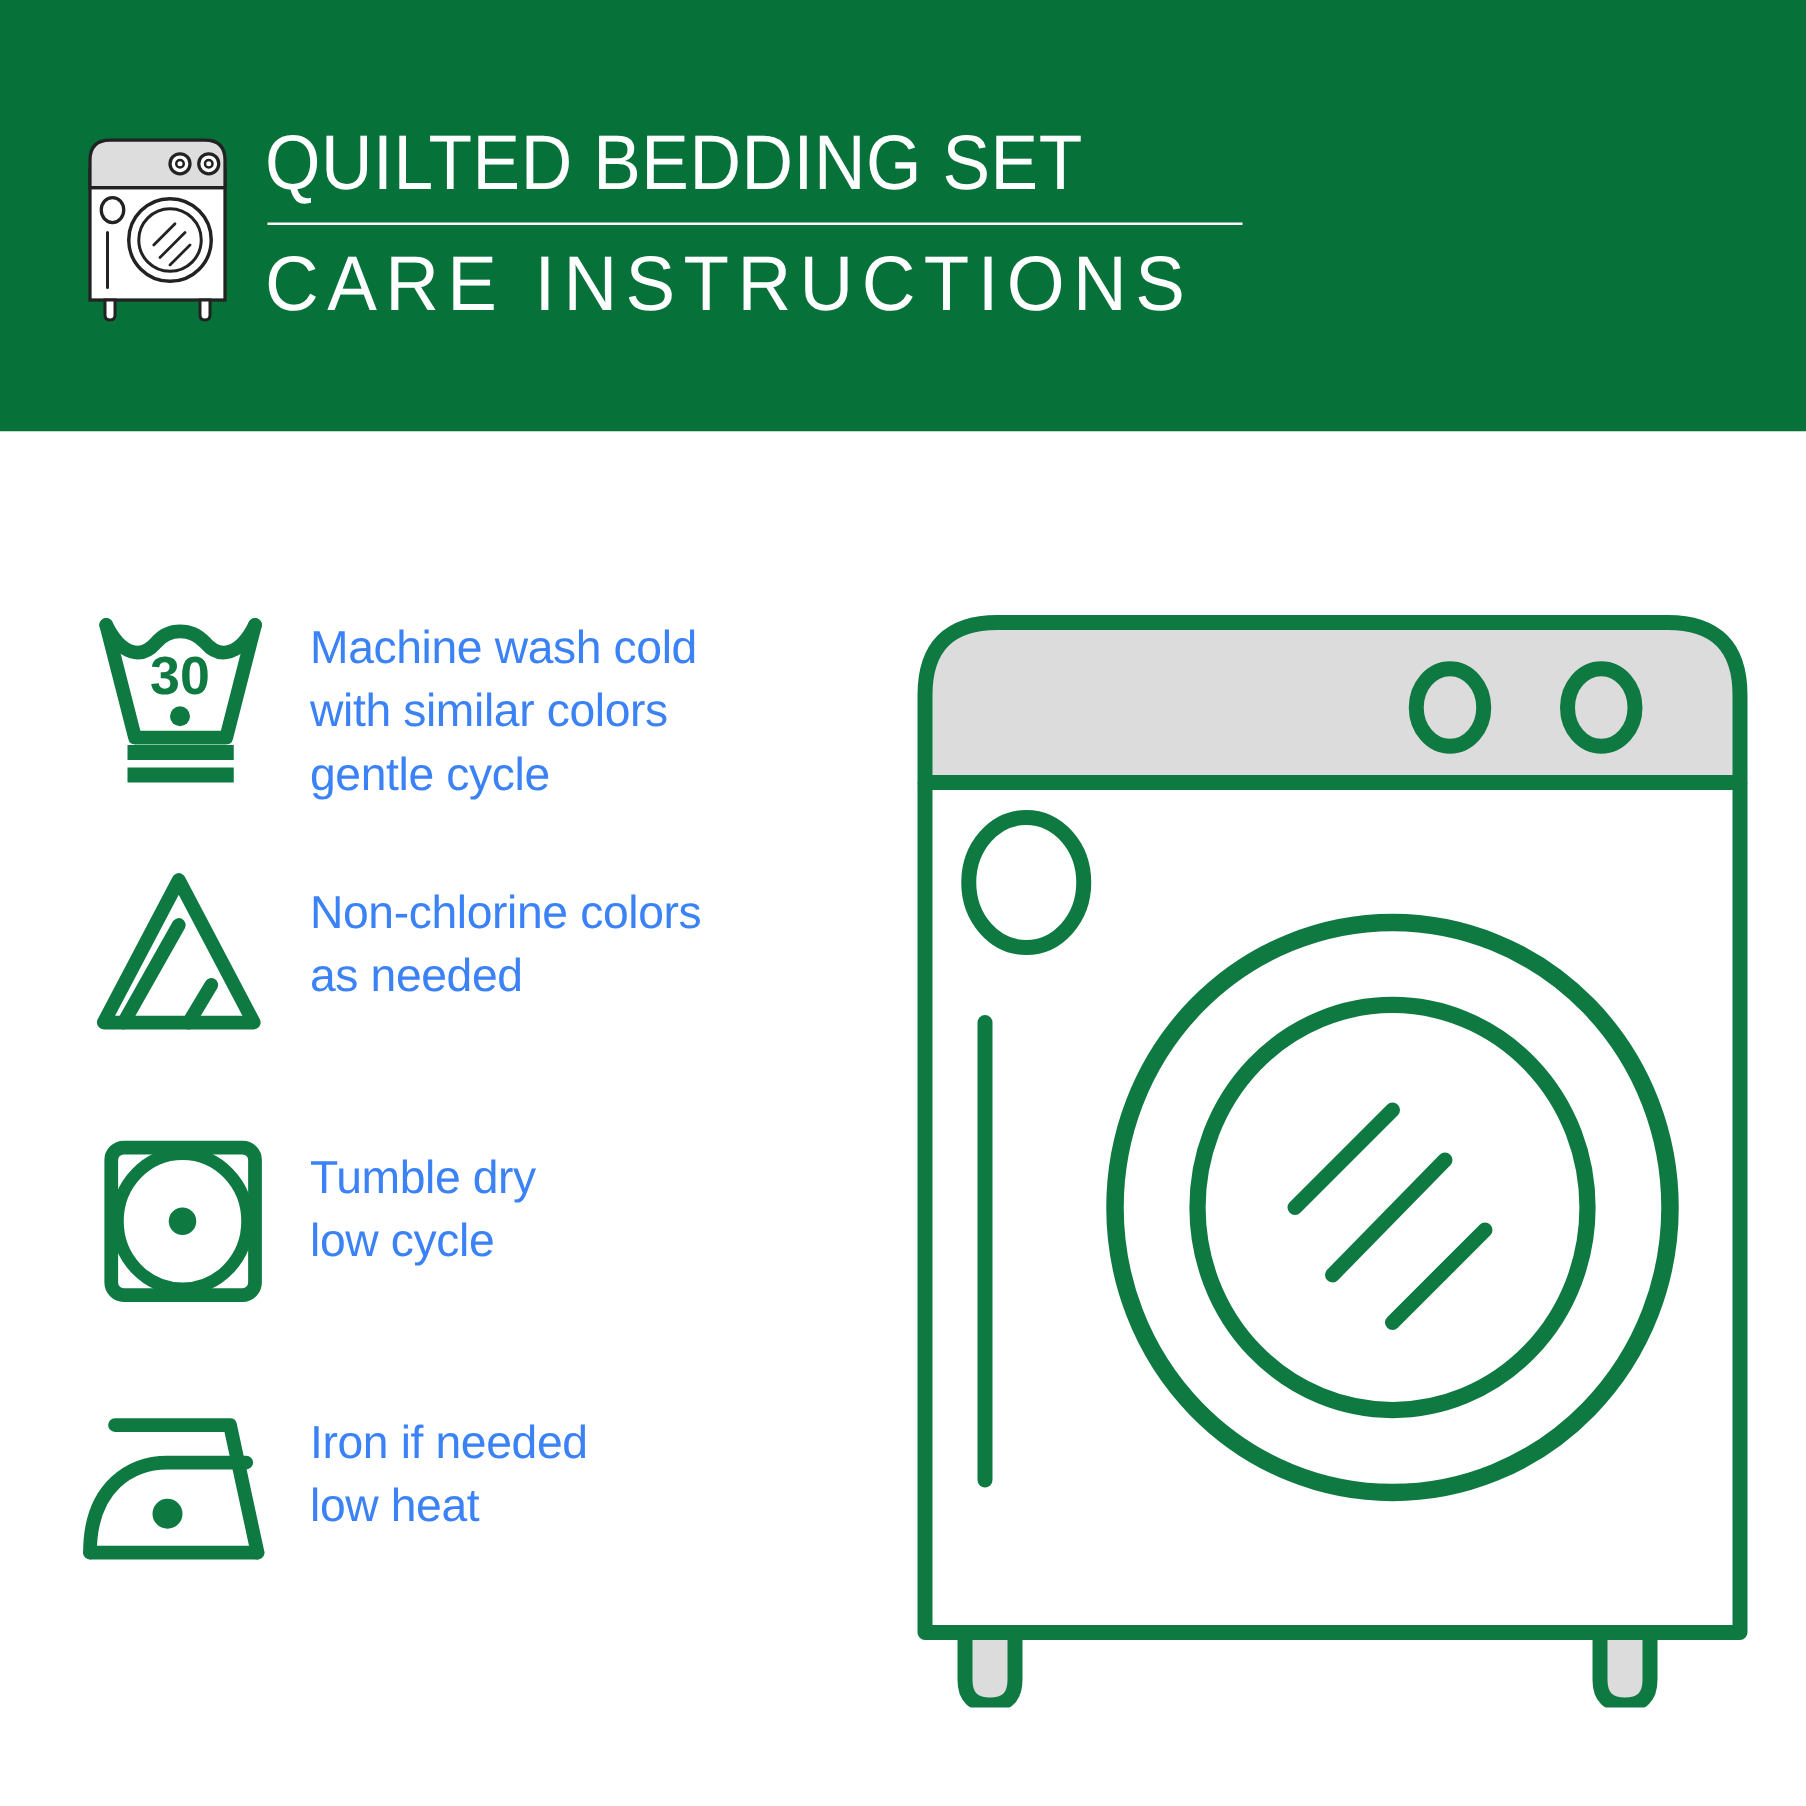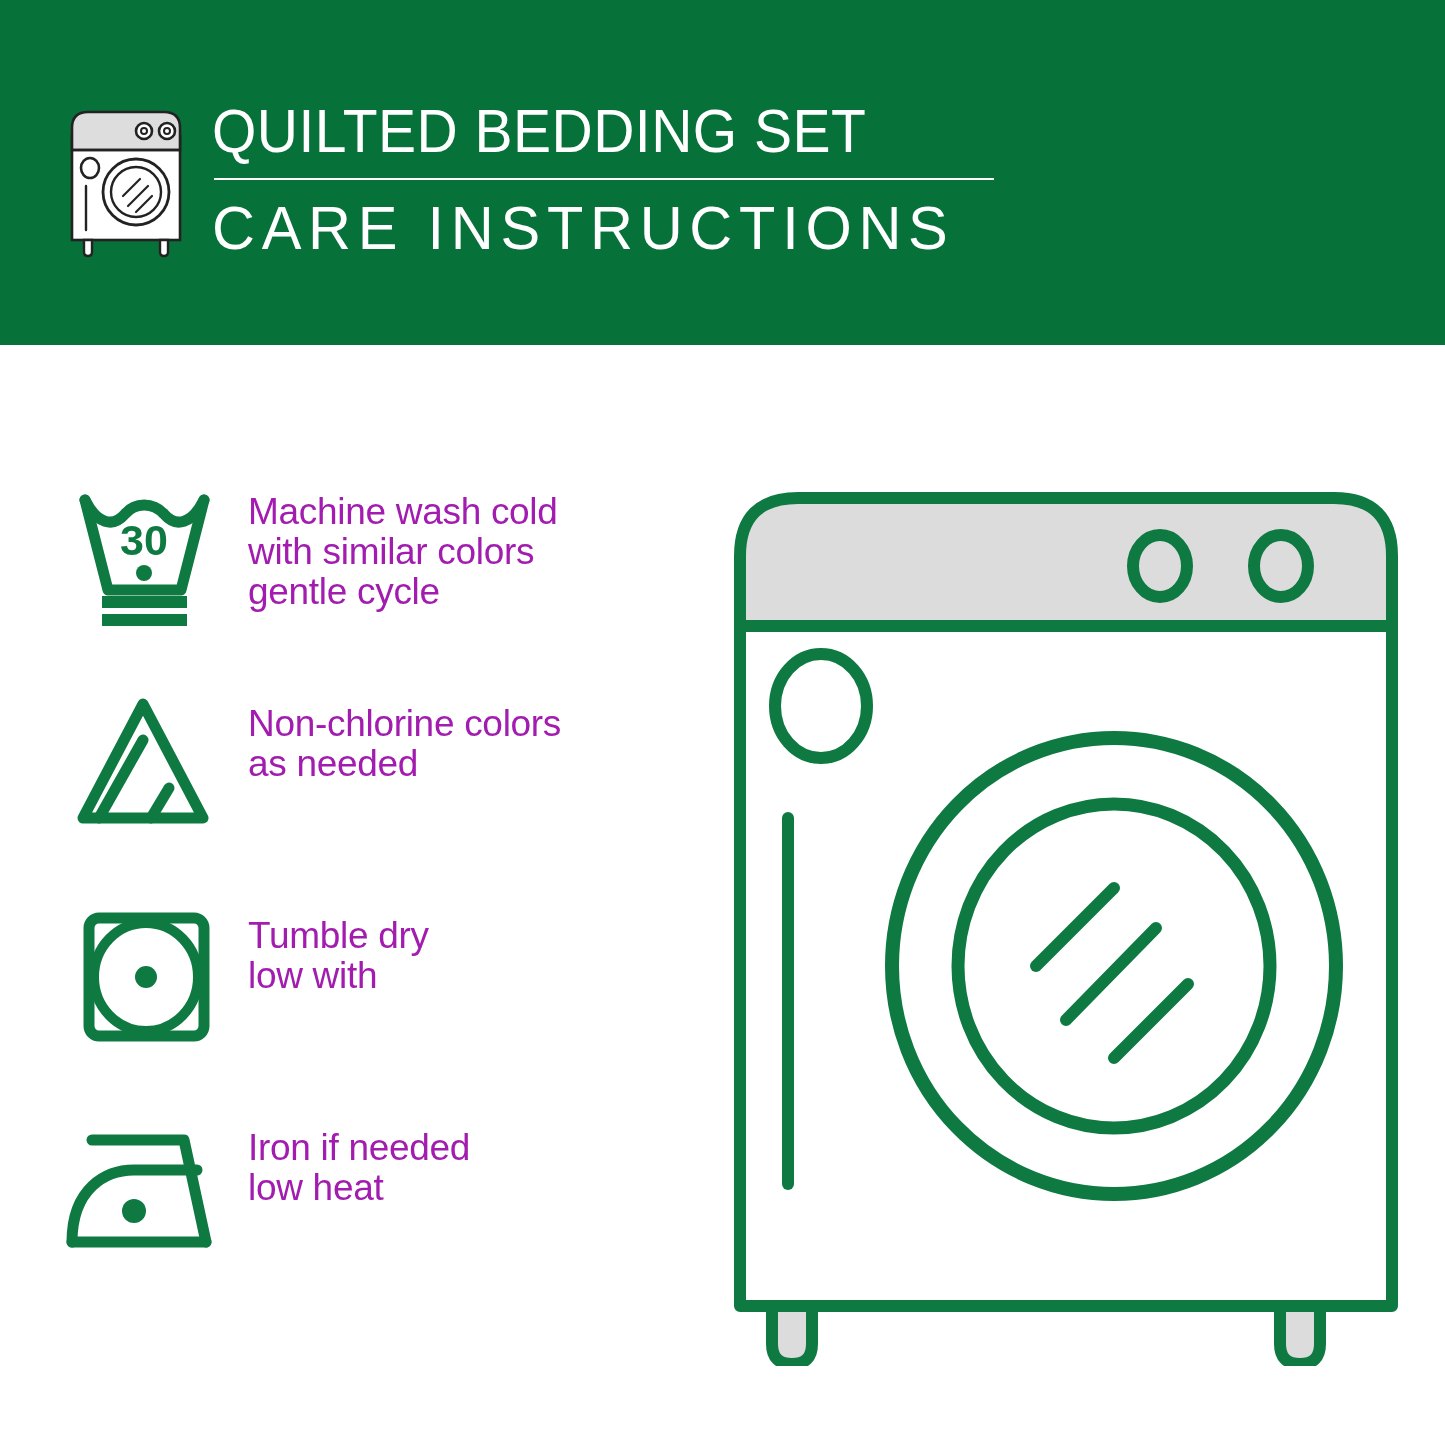--- a/index.html
+++ b/index.html
@@ -90,24 +90,24 @@
     width: 168px;
     flex: 0 0 168px;
     display: flex;
     align-items: center;
     justify-content: center;
     height: 150px;
   }
   .care-text {
     margin-left: 18px;
     padding-top: 14px;
-    color: #a21caf;
+    color: #3b82f6;
     font-family: "Liberation Sans", sans-serif;
     font-size: 37px;
-    line-height: 40px;
+    line-height: 51px;
     font-weight: 400;
     letter-spacing: -0.3px;
     white-space: pre-line;
   }
 
   
   .washer-wrap {
     position: absolute;
     left: 716px;
     top: 466px;
@@ -199,21 +199,21 @@
 
     <div class="care-row">
       <div class="care-symbol">
         <svg viewBox="0 0 150 150" width="150" height="150" aria-hidden="true">
           <rect x="18" y="16" width="115" height="118" rx="10" ry="10" fill="none" stroke="#0e7a42" stroke-width="11"></rect>
           <ellipse cx="75" cy="75" rx="52" ry="54" fill="none" stroke="#0e7a42" stroke-width="10"></ellipse>
           <circle cx="75" cy="75" r="11" fill="#0e7a42"></circle>
         </svg>
       </div>
       <div class="care-text">Tumble dry
-low with</div>
+low cycle</div>
     </div>
 
     <div class="care-row">
       <div class="care-symbol">
         <svg viewBox="0 0 160 150" width="160" height="150" aria-hidden="true">
           <g fill="none" stroke="#0e7a42" stroke-width="11" stroke-linecap="round" stroke-linejoin="round">
             <path d="M26 26 L118 26 L140 128"></path>
             <path d="M6 128 C6 74 40 56 68 56 L131 56"></path>
             <line x1="6" y1="128" x2="140" y2="128"></line>
           </g>

